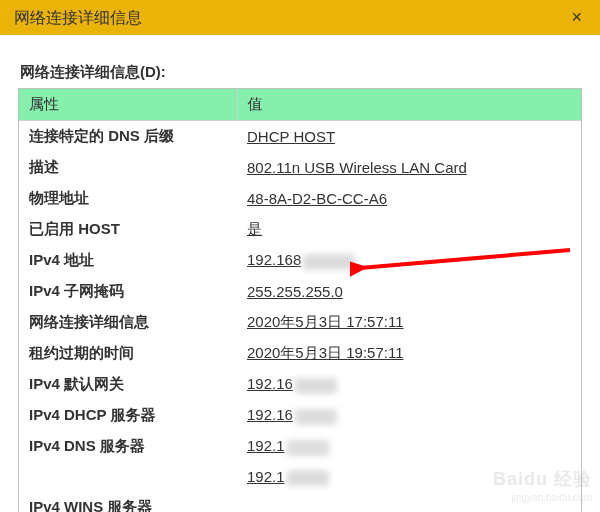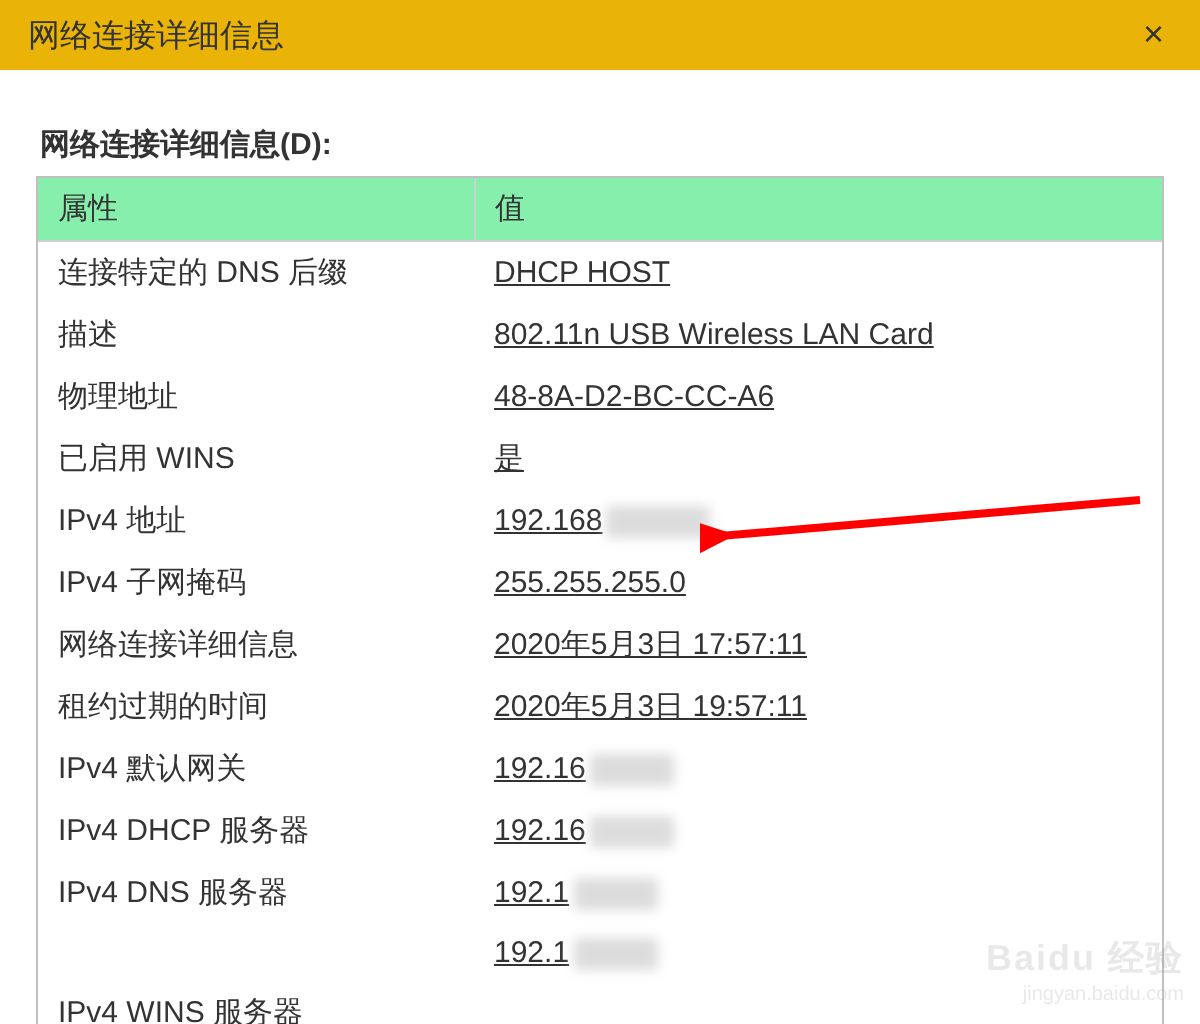--- a/index.html
+++ b/index.html
@@ -54,21 +54,21 @@
     border-right: 1px solid #d0d0d0;
     background: #86efac;
   }
   th:last-child { border-right: none; }
   td {
     padding: 6px 10px;
     font-size: 15px;
     border: none;
     vertical-align: middle;
   }
-  td.prop { width: 218px; }
+  td.prop { width: 218px; font-weight: bold; }
   td.val { position: relative; text-decoration: underline; }
   .blur {
     display: inline-block;
     width: 52px;
     height: 16px;
     background: #dcdcdc;
     filter: blur(3px);
     vertical-align: middle;
     margin-left: 2px;
     border-radius: 2px;
@@ -124,21 +124,21 @@
           </tr>
           <tr>
             <td class="prop">描述</td>
             <td class="val">802.11n USB Wireless LAN Card</td>
           </tr>
           <tr>
             <td class="prop">物理地址</td>
             <td class="val">48-8A-D2-BC-CC-A6</td>
           </tr>
           <tr>
-            <td class="prop">已启用 WINS</td>
+            <td class="prop">已启用 HOST</td>
             <td class="val">是</td>
           </tr>
           <tr>
             <td class="prop">IPv4 地址</td>
             <td class="val">192.168<span class="blur"></span></td>
           </tr>
           <tr>
             <td class="prop">IPv4 子网掩码</td>
             <td class="val">255.255.255.0</td>
           </tr>

